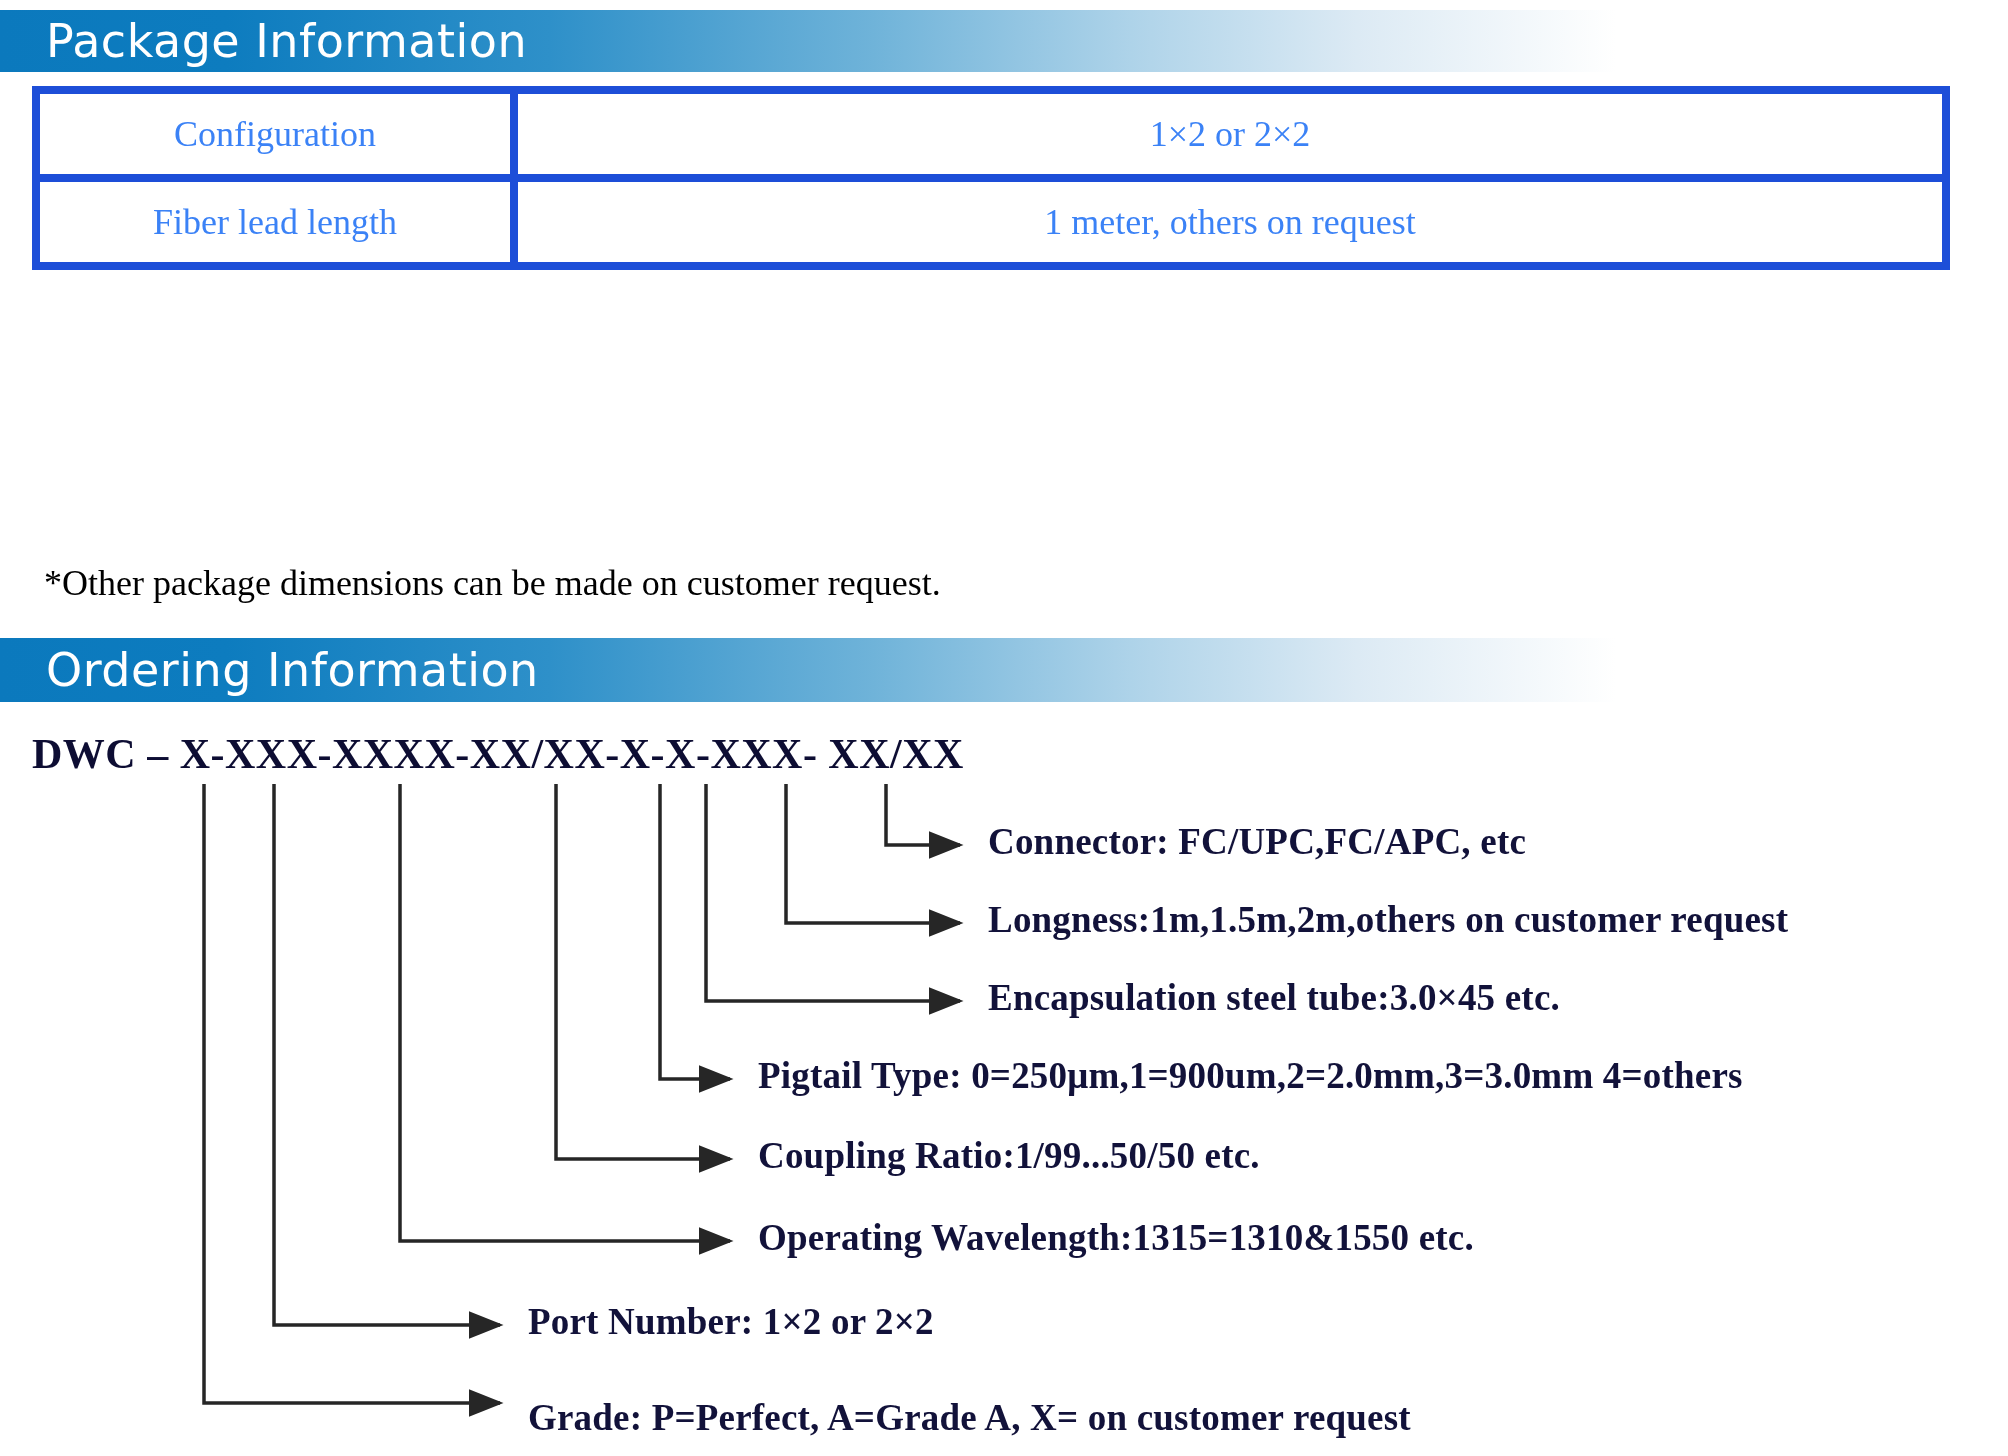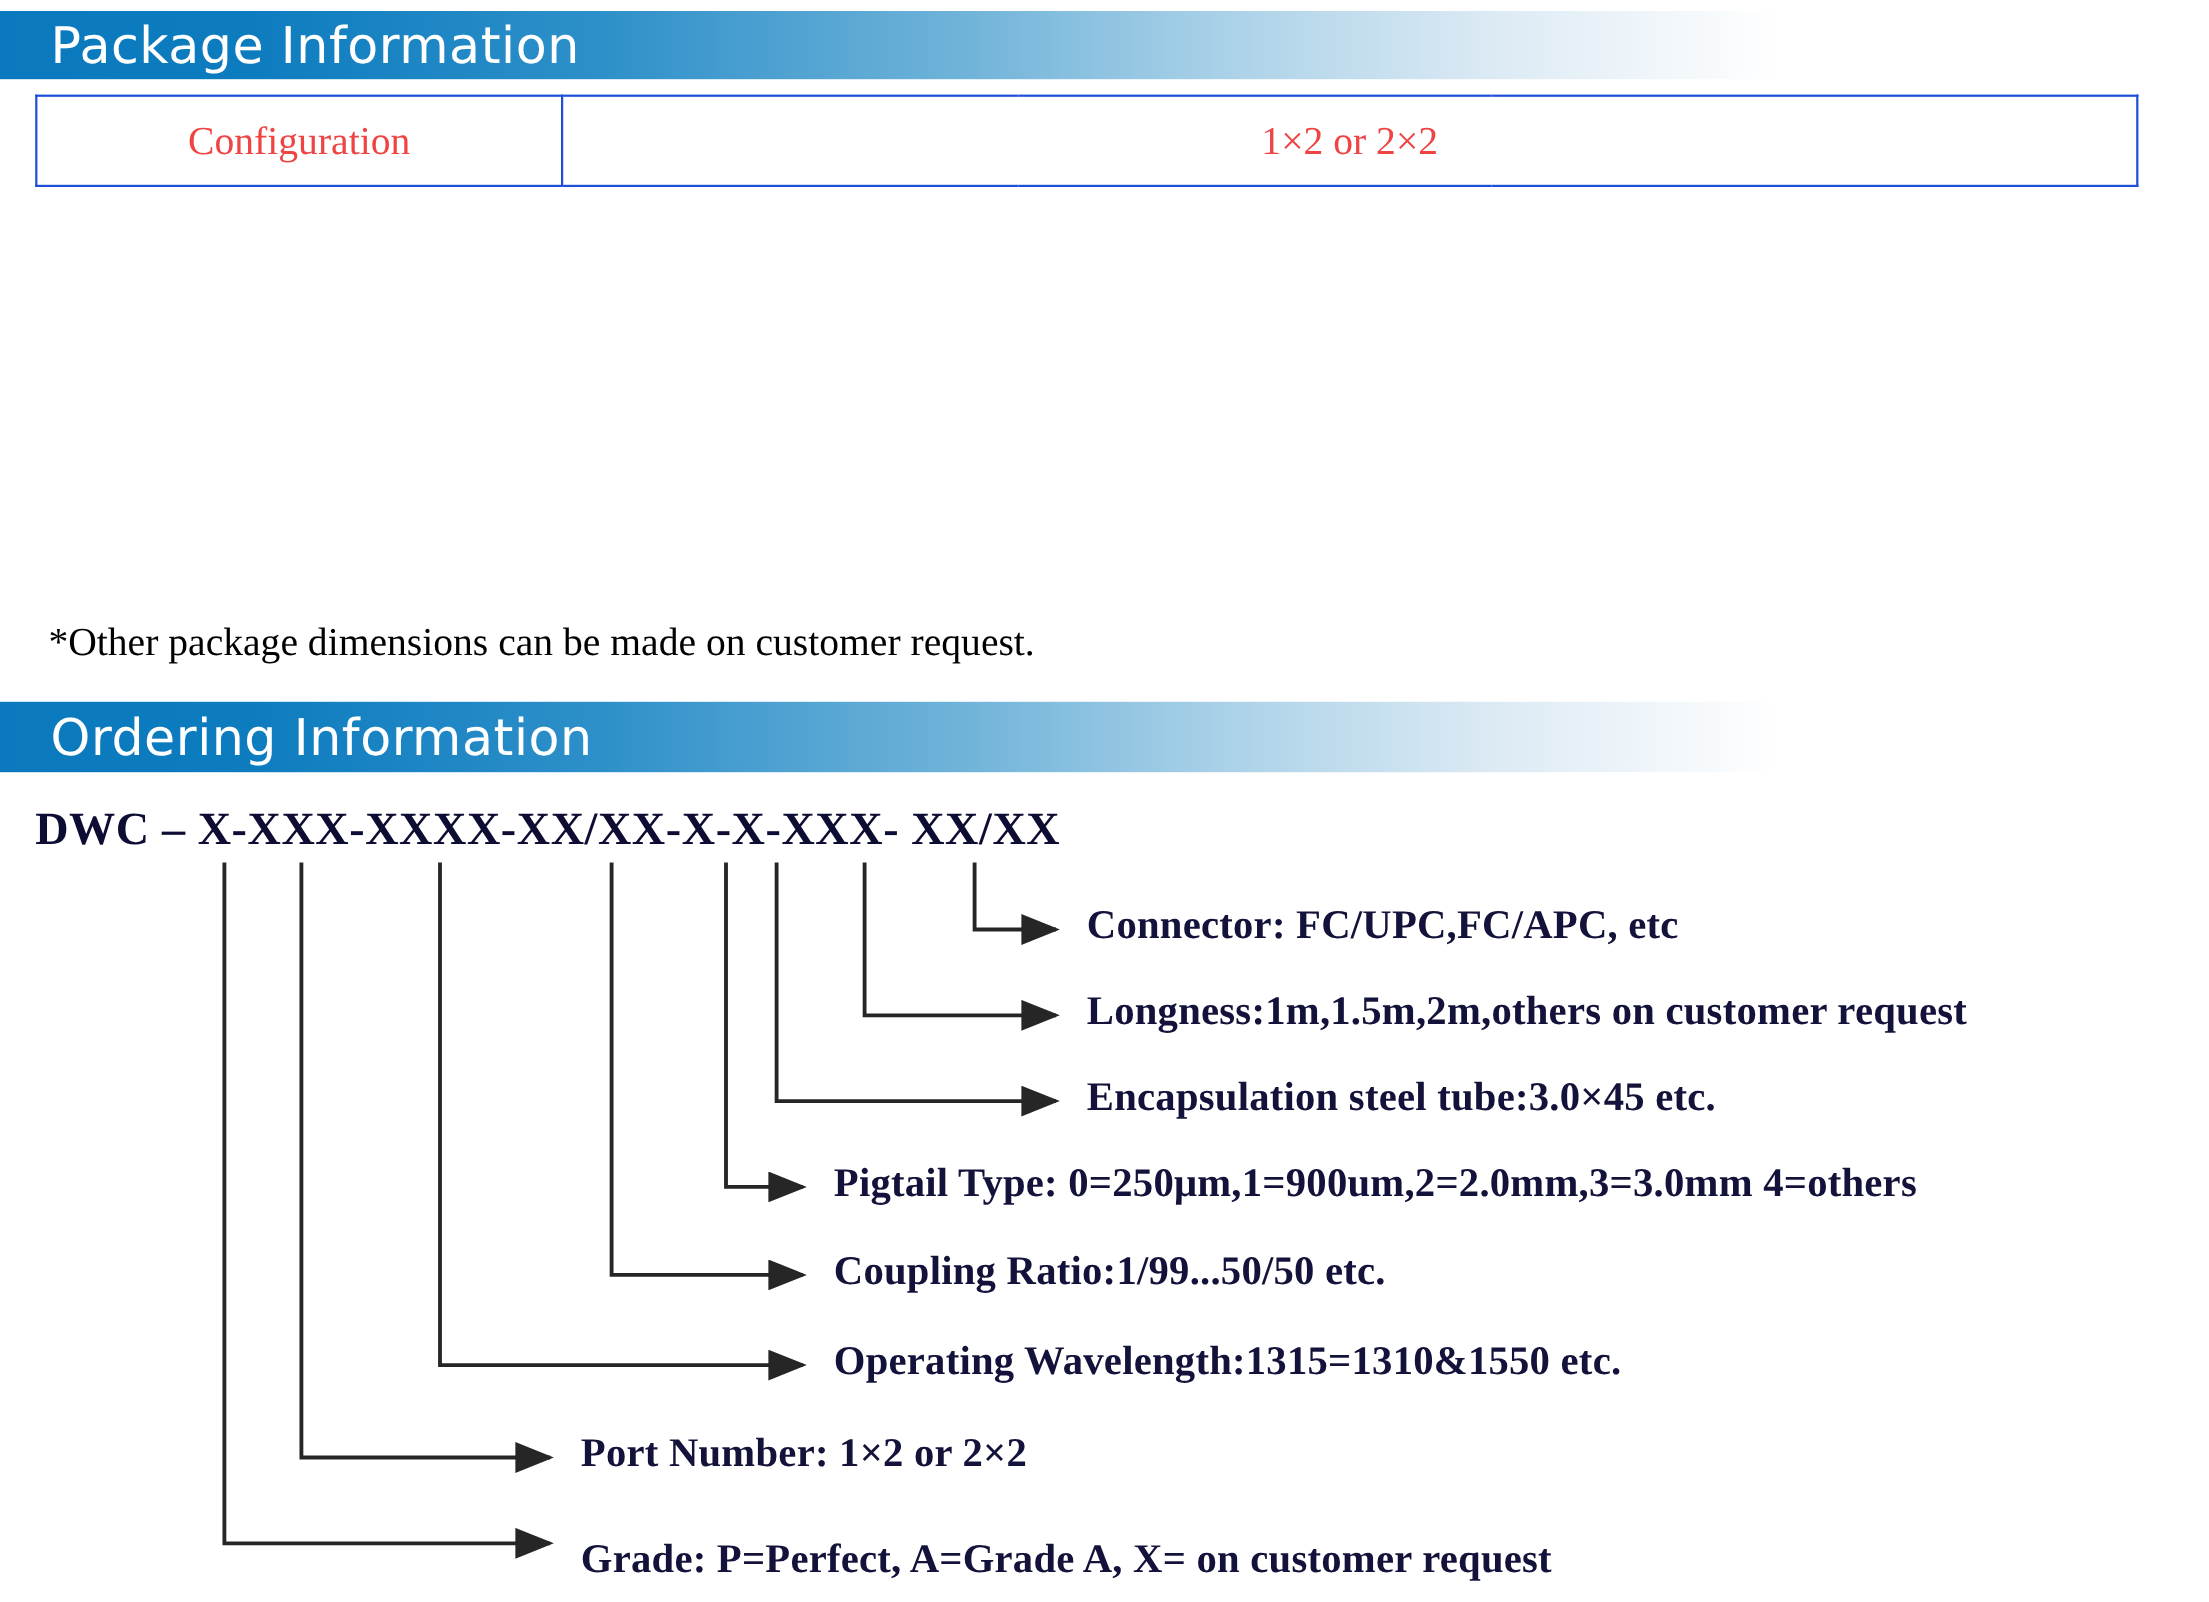--- a/index.html
+++ b/index.html
@@ -40,24 +40,24 @@
   
   .pkg-table {
     position: absolute;
     left: 32px;
     top: 86px;
     width: 1910px;
     border-collapse: collapse;
     table-layout: fixed;
   }
   .pkg-table td {
-    border: 2px solid #1d4ed8;
+    border: 8px solid #1d4ed8;
     text-align: center;
     vertical-align: middle;
-    color: #ef4444;
+    color: #3b82f6;
   }
   .row-tall td { height: 78px; }
   .label-cell {
     font-size: 36px;
   }
   .value-cell {
     font-size: 36px;
   }
   .value-small {
     font-size: 29px;
@@ -128,20 +128,24 @@
     <col class="col-label">
       <col class="col-a">
       <col class="col-b">
       <col class="col-c">
   </colgroup>
   <tbody>
     <tr class="row-tall">
       <td class="label-cell">Configuration</td>
       <td class="value-cell" colspan="3">1×2 or 2×2</td>
     </tr>
+    <tr class="row-tall">
+      <td class="label-cell">Fiber lead length</td>
+      <td class="value-cell" colspan="3">1 meter, others on request</td>
+    </tr>
   </tbody>
 </table>
 
 <div class="footnote">*Other package dimensions can be made on customer request.</div>
 
 <div class="banner" id="banner-ordering">
   <span class="banner-title">Ordering Information</span>
 </div>
 
 <div class="order-code">DWC – X-XXX-XXXX-XX/XX-X-X-XXX- XX/XX</div>

